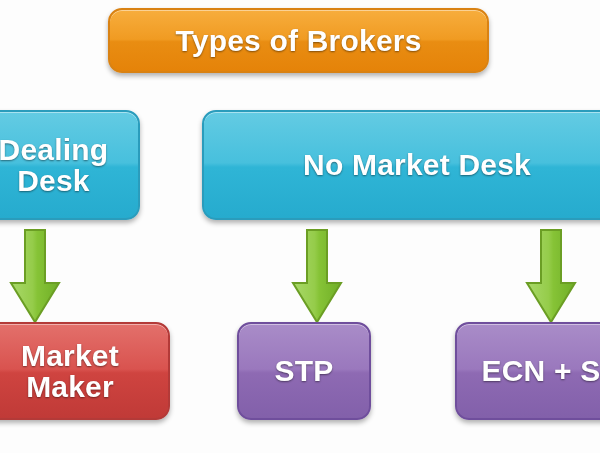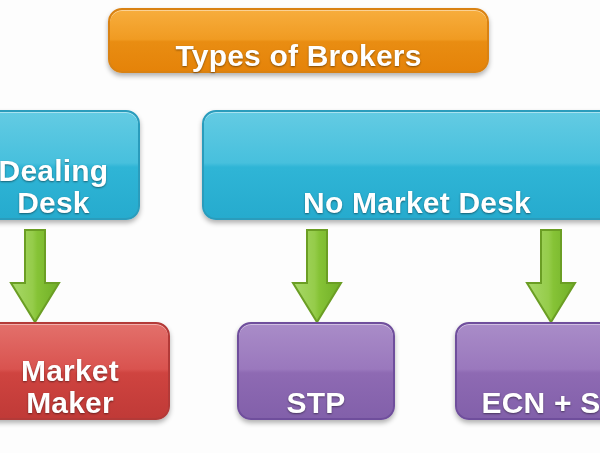--- a/index.html
+++ b/index.html
@@ -19,21 +19,21 @@
     height: 453px;
     background: #fdfdfd;
   }
 
   
   .node {
     position: absolute;
     box-sizing: border-box;
     border-radius: 14px;
     display: flex;
-    align-items: flex-end;
+    align-items: center;
     justify-content: center;
     text-align: center;
     color: #ffffff;
     font-weight: bold;
     line-height: 1.05;
     letter-spacing: 0.2px;
     text-shadow: 0 1px 2px rgba(0,0,0,0.45);
     box-shadow: 0 3px 5px rgba(0,0,0,0.30), inset 0 1px 0 rgba(255,255,255,0.45);
   }
   .node .label {
@@ -79,21 +79,21 @@
     top: 322px;
     width: 200px;
     height: 98px;
     font-size: 30px;
     border: 2px solid #b33a38;
     background: linear-gradient(to bottom, #e3706b 0%, #d9534f 48%, #cf4440 52%, #c03a37 100%);
   }
   .n-stp {
     left: 237px;
     top: 322px;
-    width: 158px;
+    width: 134px;
     height: 98px;
     font-size: 30px;
     border: 2px solid #6f4e9c;
     background: linear-gradient(to bottom, #a98cc8 0%, #9a78bd 48%, #8e6ab3 52%, #8260aa 100%);
   }
   .n-ecn {
     left: 455px;
     top: 322px;
     width: 172px;
     height: 98px;

